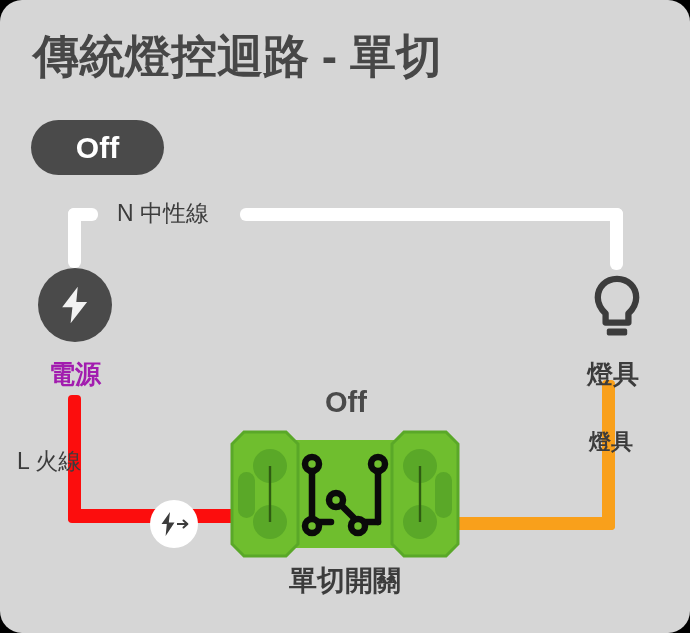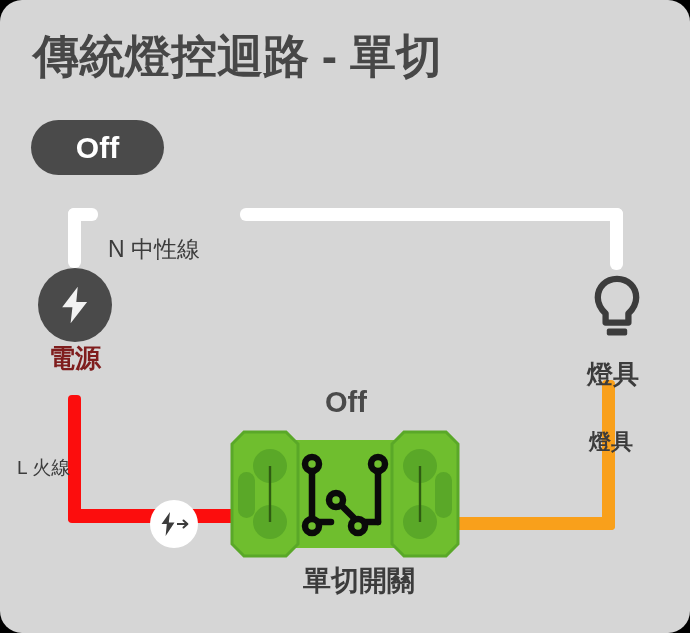--- a/index.html
+++ b/index.html
@@ -67,43 +67,41 @@
   #neutral-top-run {
     left: 240px; top: 208px; width: 383px; height: 13px;
     background: #ffffff; border-radius: 6px;
   }
   #neutral-right-vert {
     left: 610px; top: 208px; width: 13px; height: 62px;
     background: #ffffff; border-radius: 6px;
   }
   #neutral-label {
     position: absolute;
-    left: 108px; top: 198px;
+    left: 117px; top: 198px;
     font-size: 23px;
     color: #3c3c3c;
     white-space: nowrap;
-    margin-top: 36px;
   }
 
   
   #live-vert {
     left: 68px; top: 395px; width: 13px; height: 127px;
     background: #fc0d0d; border-radius: 4px;
   }
   #live-horiz {
     left: 68px; top: 509px; width: 215px; height: 14px;
     background: #fc0d0d; border-radius: 4px;
   }
   #live-label {
     position: absolute;
     left: 17px; top: 446px;
-    font-size: 19px;
+    font-size: 23px;
     color: #3c3c3c;
     white-space: nowrap;
-    margin-top: 9px;
   }
   #flow-badge {
     position: absolute;
     left: 150px; top: 500px;
     width: 48px; height: 48px;
     border-radius: 50%;
     background: #ffffff;
     display: flex; align-items: center; justify-content: center;
   }
 
@@ -131,26 +129,26 @@
   #source-icon {
     position: absolute;
     left: 38px; top: 268px;
     width: 74px; height: 74px;
     border-radius: 50%;
     background: #4a4a4a;
     display: flex; align-items: center; justify-content: center;
   }
   #source-label {
     position: absolute;
-    left: 18px; top: 341px;
+    left: 18px; top: 357px;
     width: 114px;
     text-align: center;
     font-size: 26px;
     font-weight: bold;
-    color: #7f1d1d;
+    color: #a21caf;
   }
   #lamp-icon {
     position: absolute;
     left: 578px; top: 268px;
     width: 78px; height: 78px;
     display: flex; align-items: center; justify-content: center;
   }
   #lamp-label {
     position: absolute;
     left: 556px; top: 357px;
@@ -171,21 +169,21 @@
     font-weight: bold;
     color: #4a4a4a;
   }
   #switch-module {
     position: absolute;
     left: 228px; top: 426px;
     width: 234px; height: 136px;
   }
   #switch-label {
     position: absolute;
-    left: 254px; top: 562px;
+    left: 240px; top: 562px;
     width: 210px;
     text-align: center;
     font-size: 28px;
     font-weight: bold;
     color: #3c3c3c;
   }
 </style>
 </head>
 <body>
 

